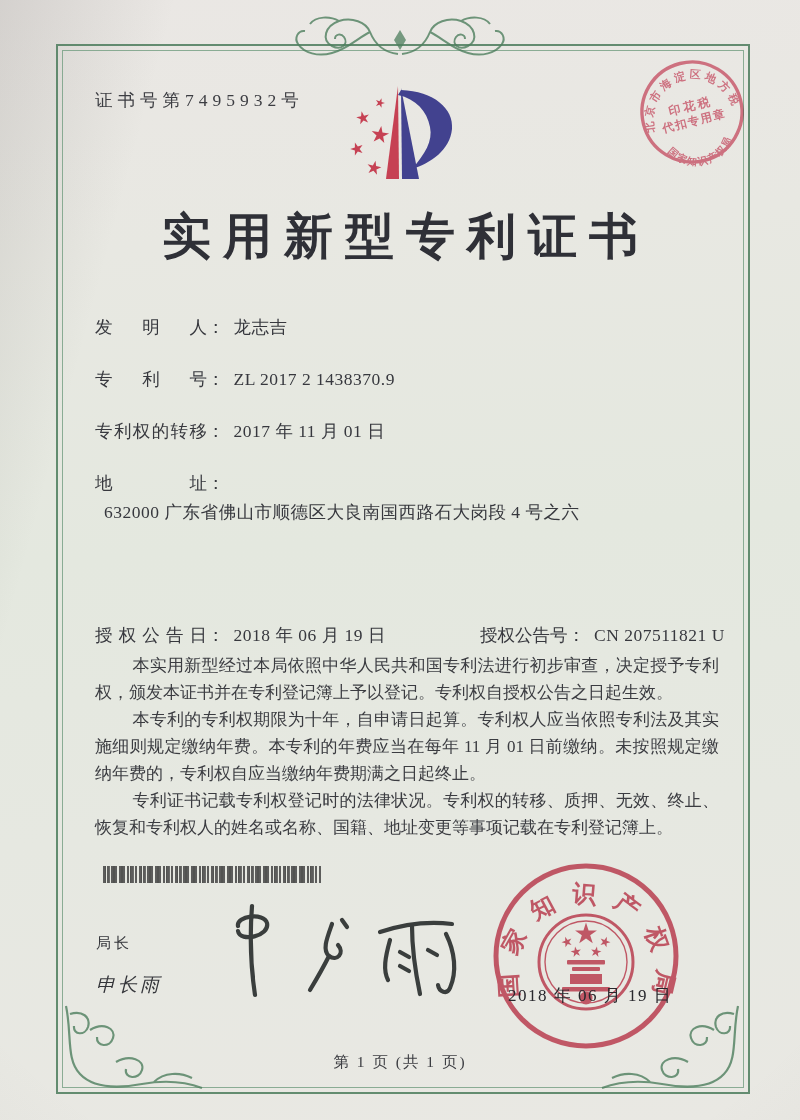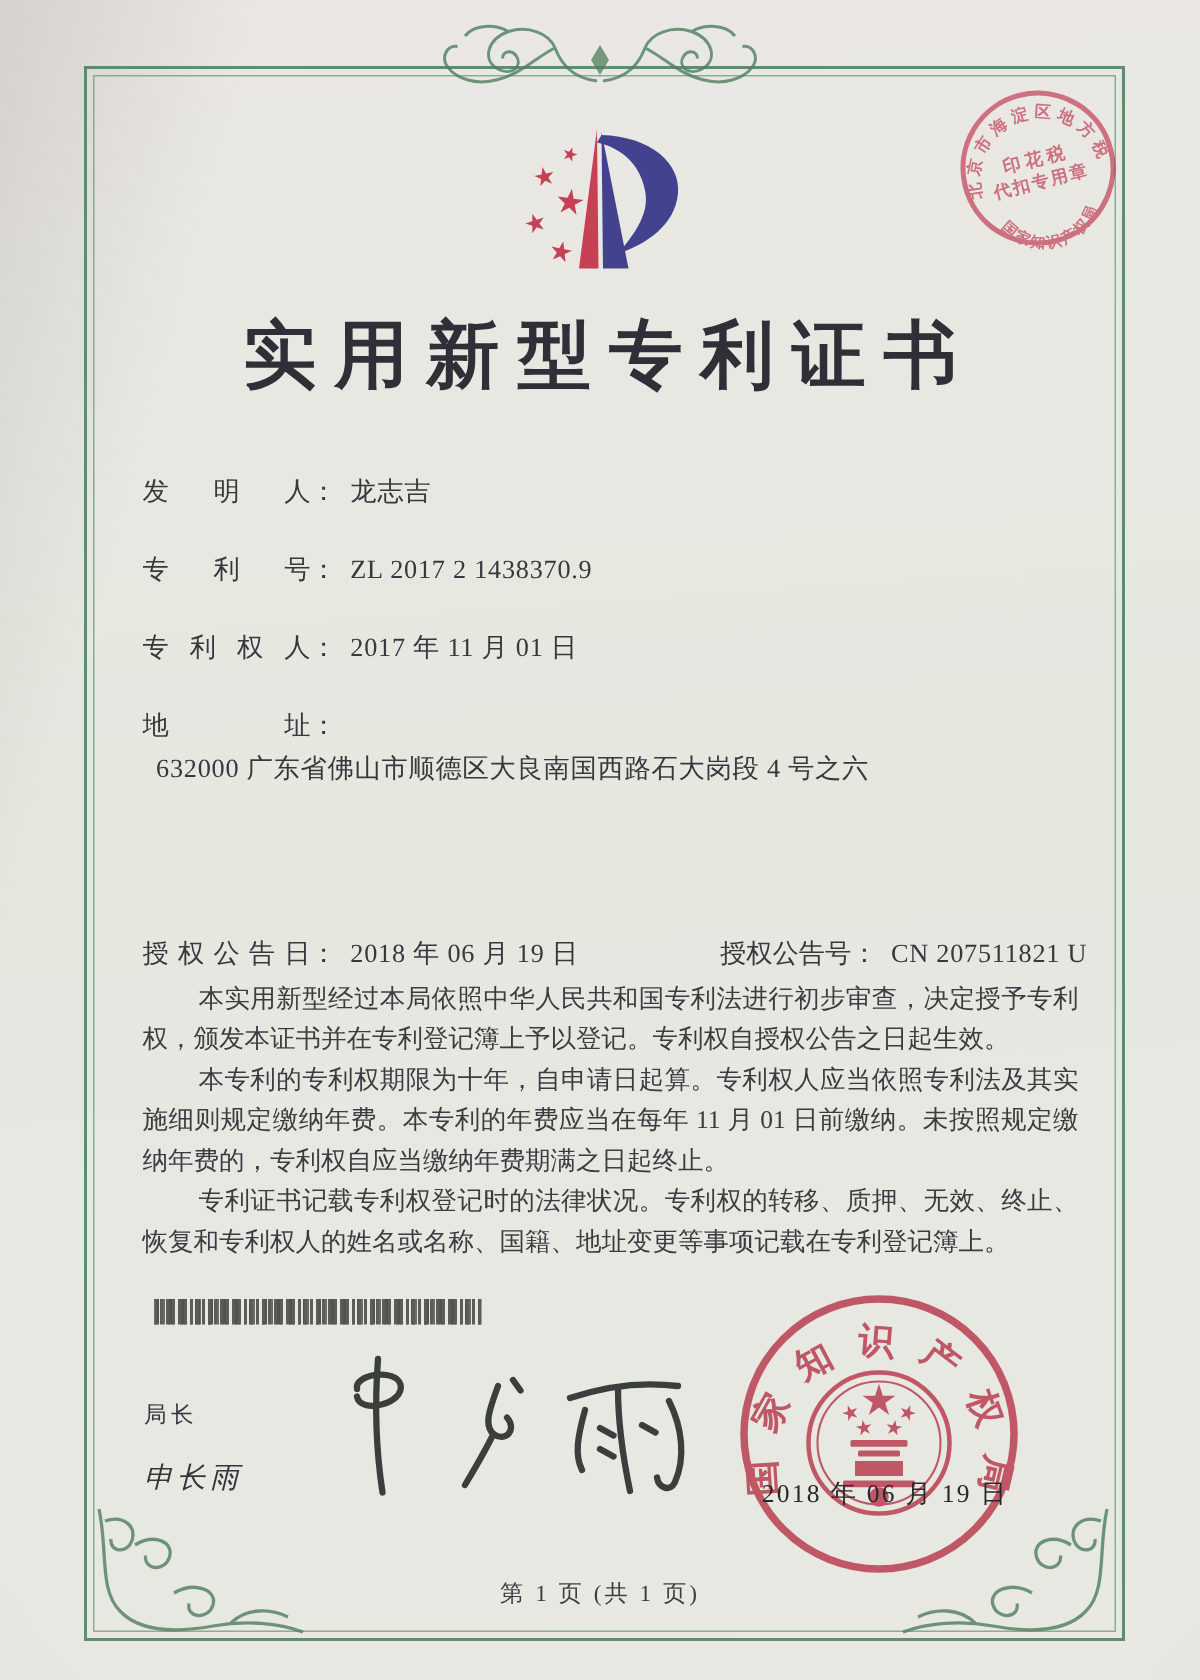--- a/index.html
+++ b/index.html
@@ -91,20 +91,21 @@
   <svg class="orn-br" width="150" height="88" viewBox="0 0 150 88">
     <g stroke="#4e7f5e" fill="none" stroke-width="2.2" opacity=".8">
       <path d="M8,2 C14,30 8,56 22,70 C36,85 62,84 84,80 C106,76 128,78 144,84"></path>
       <path d="M12,10 C24,6 33,13 30,23 C27,32 15,31 16,22"></path>
       <path d="M32,26 C45,18 58,24 55,34 C52,44 38,43 39,33"></path>
       <path d="M58,58 C72,50 87,56 84,66 C81,76 66,75 68,65"></path>
       <path d="M96,78 C106,68 122,68 134,74"></path>
     </g>
   </svg>
 
+  <div class="cert-no">证书号第7495932号</div>
 
   <svg class="logo" width="140" height="114" viewBox="0 0 140 114">
     <defs>
       <path id="lstar" d="M0,-10 L2.25,-3.09 9.51,-3.09 3.63,1.18 5.88,8.09 0,3.82 -5.88,8.09 -3.63,1.18 -9.51,-3.09 -2.25,-3.09 Z"></path>
     </defs>
     <g fill="#c64153">
       <use href="#lstar" transform="translate(45,19) scale(.5) rotate(18)"></use>
       <use href="#lstar" transform="translate(28,34) scale(.68) rotate(-12)"></use>
       <use href="#lstar" transform="translate(45,51) scale(.92) rotate(8)"></use>
       <use href="#lstar" transform="translate(22,65) scale(.68) rotate(-18)"></use>
@@ -120,21 +121,21 @@
   <div class="title">实用新型专利证书</div>
 
   <div class="fields">
     <div class="row">
       <span class="lab">发明人</span><span class="colon">：</span><span class="val">龙志吉</span>
     </div>
     <div class="row">
       <span class="lab">专利号</span><span class="colon">：</span><span class="val">ZL 2017 2 1438370.9</span>
     </div>
     <div class="row">
-      <span class="lab">专利权人</span><span class="colon">：</span><span class="val">2017 年 11 月 01 日</span>
+      <span class="lab">专利权的转移</span><span class="colon">：</span><span class="val">2017 年 11 月 01 日</span>
     </div>
     <div class="row row-addr">
       <span class="lab">地址</span><span class="colon">：</span><span class="val">632000 广东省佛山市顺德区大良南国西路石大岗段 4 号之六</span>
     </div>
   </div>
 
   <div class="grant-row">
     <span class="lab">授权公告日</span><span class="colon">：</span><span class="val">2018 年 06 月 19 日</span>
     <span class="grant-right">
       <span>授权公告号</span><span>：</span><span class="val">CN 207511821 U</span>

